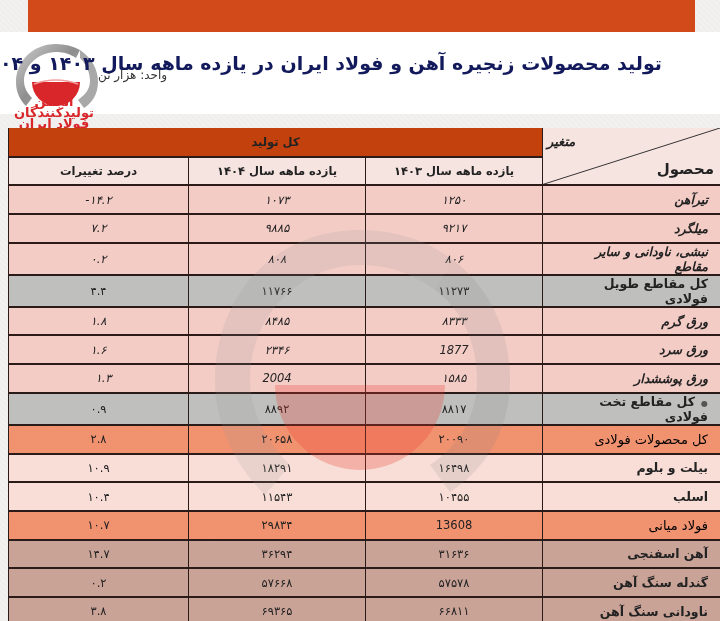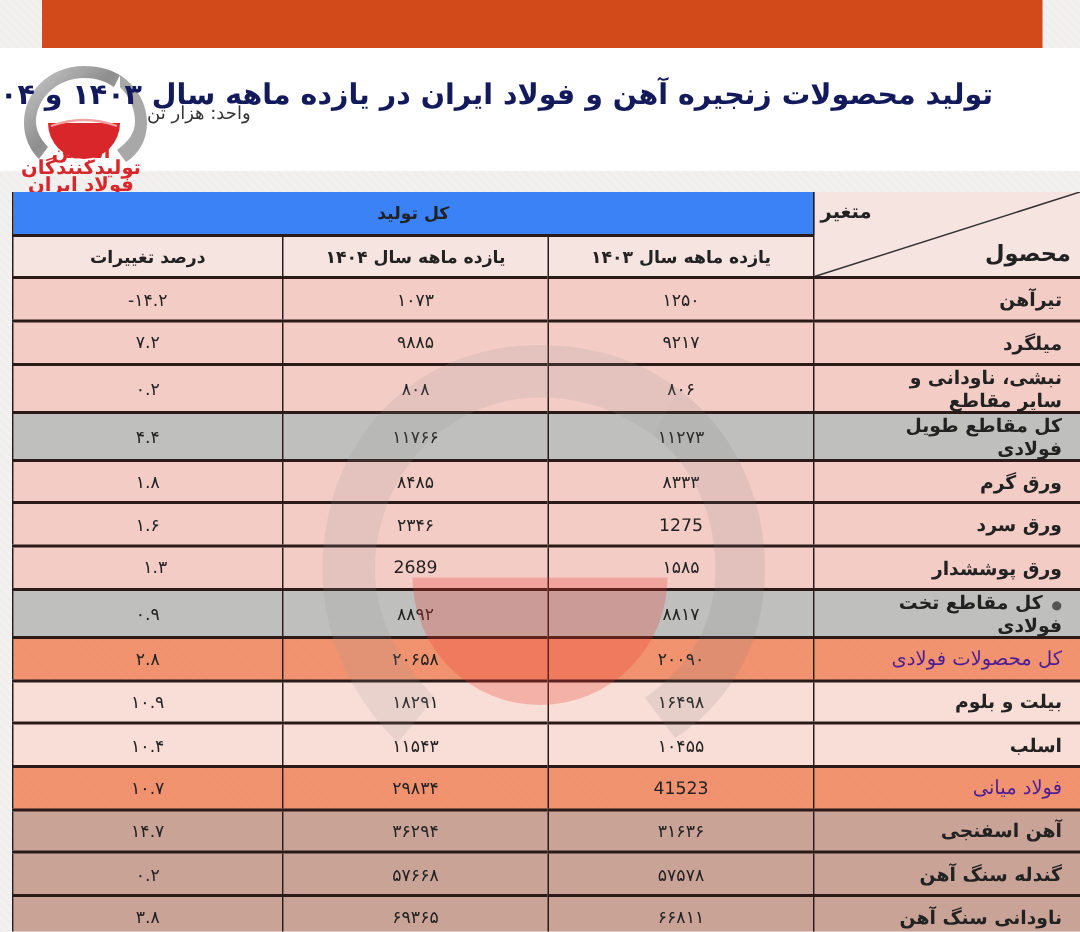--- a/index.html
+++ b/index.html
@@ -43,32 +43,32 @@
       position: absolute; left: 8px; top: 128px; width: 712px;
       border-collapse: collapse; direction: rtl; table-layout: fixed;
     }
     table.data td, table.data th {
       border-left: 1.5px solid #2a1a18; border-right: 1.5px solid #2a1a18;
       text-align: center; font-size: 11.5px; color: #222;
       height: 28.7px; padding: 0 6px;
       border-bottom: 2px solid #2a1a18;
     }
     table.data td.label { text-align: right; font-weight: bold; font-size: 12.5px; padding-right: 12px; padding-left: 32px; }
-    .hdr-main th { background: #3b82f6; height: 28px; font-size: 14px; font-weight: bold; }
+    .hdr-main th { background: #c2410c; height: 28px; font-size: 14px; font-weight: bold; }
     .hdr-sub th { background: #f6e4e1; height: 28px; font-size: 11px; font-weight: bold; }
     .corner { background: #f6e4e1 !important; position: relative; padding: 0 !important; }
     .corner svg { position: absolute; left: 0; top: 0; width: 100%; height: 100%; }
-    .corner .c-top { position: absolute; left: 4px; top: 6px; font-size: 13px; font-weight: bold; }
+    .corner .c-top { position: absolute; left: 4px; top: 6px; font-size: 13px; font-weight: bold; font-style: italic; }
     .corner .c-bot { position: absolute; right: 6px; bottom: 6px; font-size: 15px; font-weight: bold; }
-    tr.pink td { background: rgba(244, 201, 194, 0.92); }
+    tr.pink td { background: rgba(244, 201, 194, 0.92); font-style: italic; }
     tr.gray td { background: rgba(188, 188, 186, 0.95); }
     tr.orange td { background: rgba(240, 140, 104, 0.95); }
     tr.lightpink td { background: rgba(248, 220, 212, 0.92); }
     tr.brown td { background: rgba(199, 158, 146, 0.95); }
-    tr.orange td.label { font-weight: normal; font-size: 13px; color: #4c1d95; }
+    tr.orange td.label { font-weight: normal; font-size: 13px; color: #000000; }
     .bullet { font-size: 8px; margin-left: 6px; color: #555; }
   </style>
 </head>
 <body>
 
 <div class="top-band"></div>
 <div class="white-strip"></div>
 
 <svg class="logo" viewBox="0 0 92 84">
   <defs>
@@ -142,28 +142,28 @@
         <td style="direction: ltr;">۴.۴</td>
       </tr>
       <tr class="pink">
         <td class="label">ورق گرم</td>
         <td>۸۳۳۳</td>
         <td>۸۴۸۵</td>
         <td style="direction: ltr;">۱.۸</td>
       </tr>
       <tr class="pink">
         <td class="label">ورق سرد</td>
-        <td>1275</td>
+        <td>1877</td>
         <td>۲۳۴۶</td>
         <td style="direction: ltr;">۱.۶</td>
       </tr>
       <tr class="pink">
         <td class="label">ورق پوششدار</td>
         <td>۱۵۸۵</td>
-        <td>2689</td>
+        <td>2004</td>
         <td style="direction: ltr; padding-left: 16px;">۱.۳</td>
       </tr>
       <tr class="gray">
         <td class="label"><span class="bullet">●</span><span>کل مقاطع تخت فولادی</span></td>
         <td>۸۸۱۷</td>
         <td>۸۸۹۲</td>
         <td style="direction: ltr;">۰.۹</td>
       </tr>
       <tr class="orange">
         <td class="label">کل محصولات فولادی</td>
@@ -178,21 +178,21 @@
         <td style="direction: ltr; margin-left: 39px;">۱۰.۹</td>
       </tr>
       <tr class="lightpink">
         <td class="label">اسلب</td>
         <td>۱۰۴۵۵</td>
         <td>۱۱۵۴۳</td>
         <td style="direction: ltr;">۱۰.۴</td>
       </tr>
       <tr class="orange">
         <td class="label">فولاد میانی</td>
-        <td>41523</td>
+        <td>13608</td>
         <td>۲۹۸۳۴</td>
         <td style="direction: ltr;">۱۰.۷</td>
       </tr>
       <tr class="brown">
         <td class="label">آهن اسفنجی</td>
         <td>۳۱۶۳۶</td>
         <td>۳۶۲۹۴</td>
         <td style="direction: ltr;">۱۴.۷</td>
       </tr>
       <tr class="brown">

